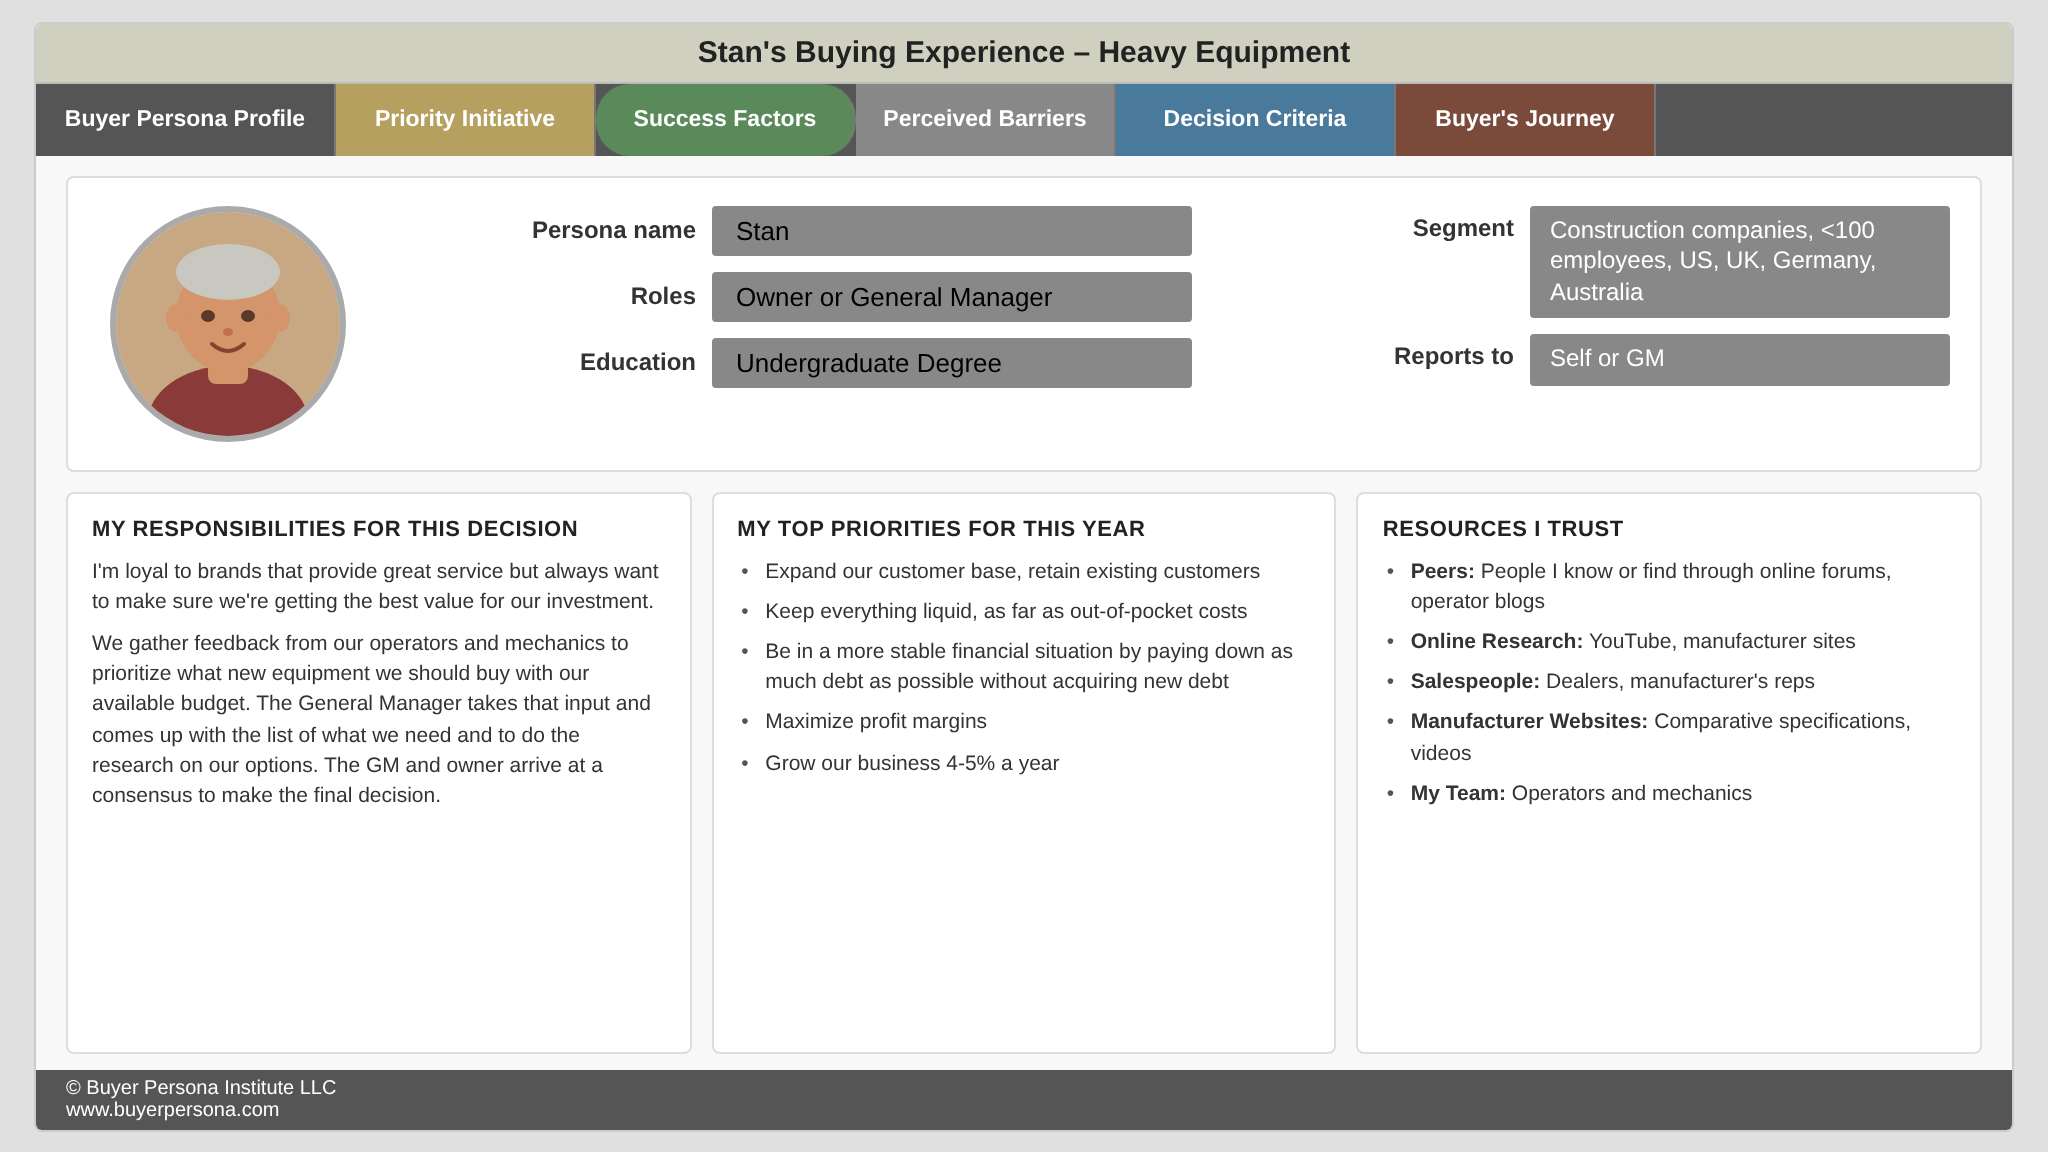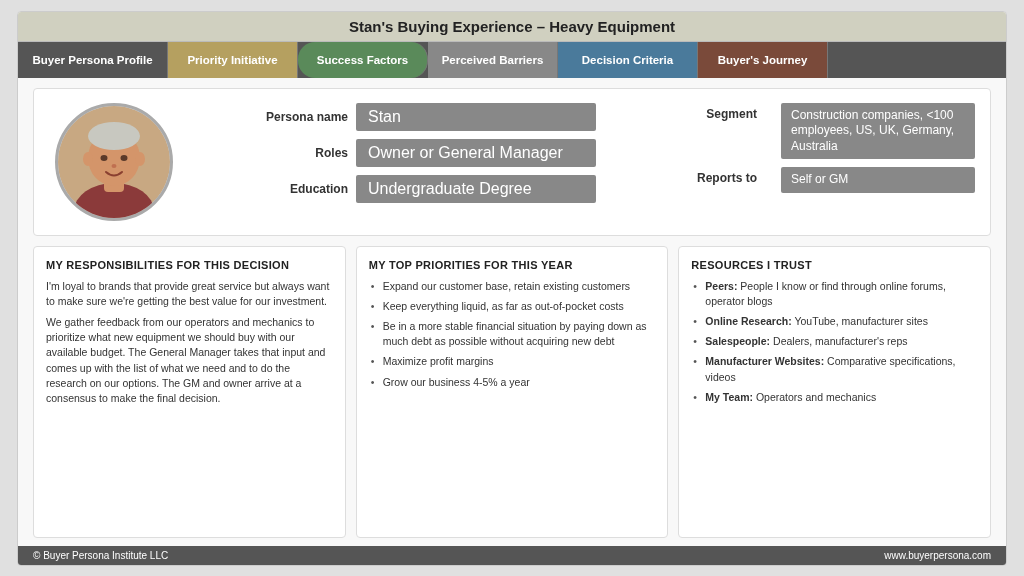--- a/index.html
+++ b/index.html
@@ -112,39 +112,39 @@
     }
     .field-label {
       font-size: 12px;
       font-weight: bold;
       color: #333;
       text-align: right;
       min-width: 90px;
     }
     .field-value {
       background: #888;
-      color: #ffffff;
-      font-size: 16px;
+      color: #000000;
+      font-size: 13px;
       padding: 5px 12px;
       border-radius: 2px;
       min-width: 240px;
     }
     .right-fields {
       width: 300px;
       flex-shrink: 0;
       display: flex;
       flex-direction: column;
       gap: 8px;
       padding-left: 10px;
     }
     .right-field-row {
       display: flex;
       flex-direction: row;
       align-items: flex-start;
-      gap: 24px;
+      gap: 8px;
     }
     .right-field-label {
       font-size: 12px;
       font-weight: bold;
       color: #333;
       text-align: right;
       min-width: 72px;
       padding-top: 4px;
     }
     .right-field-value {
@@ -210,21 +210,21 @@
     .card-list li strong {
       font-weight: bold;
     }
     
     .footer {
       background: #555;
       color: white;
       font-size: 10px;
       padding: 4px 15px;
       display: flex;
-      flex-direction: row;
+      flex-direction: column;
       justify-content: space-between;
     }
   </style>
 </head>
 <body>
 
 <div class="main-container">
 
   <div class="header-title">Stan's Buying Experience – Heavy Equipment</div>
 

